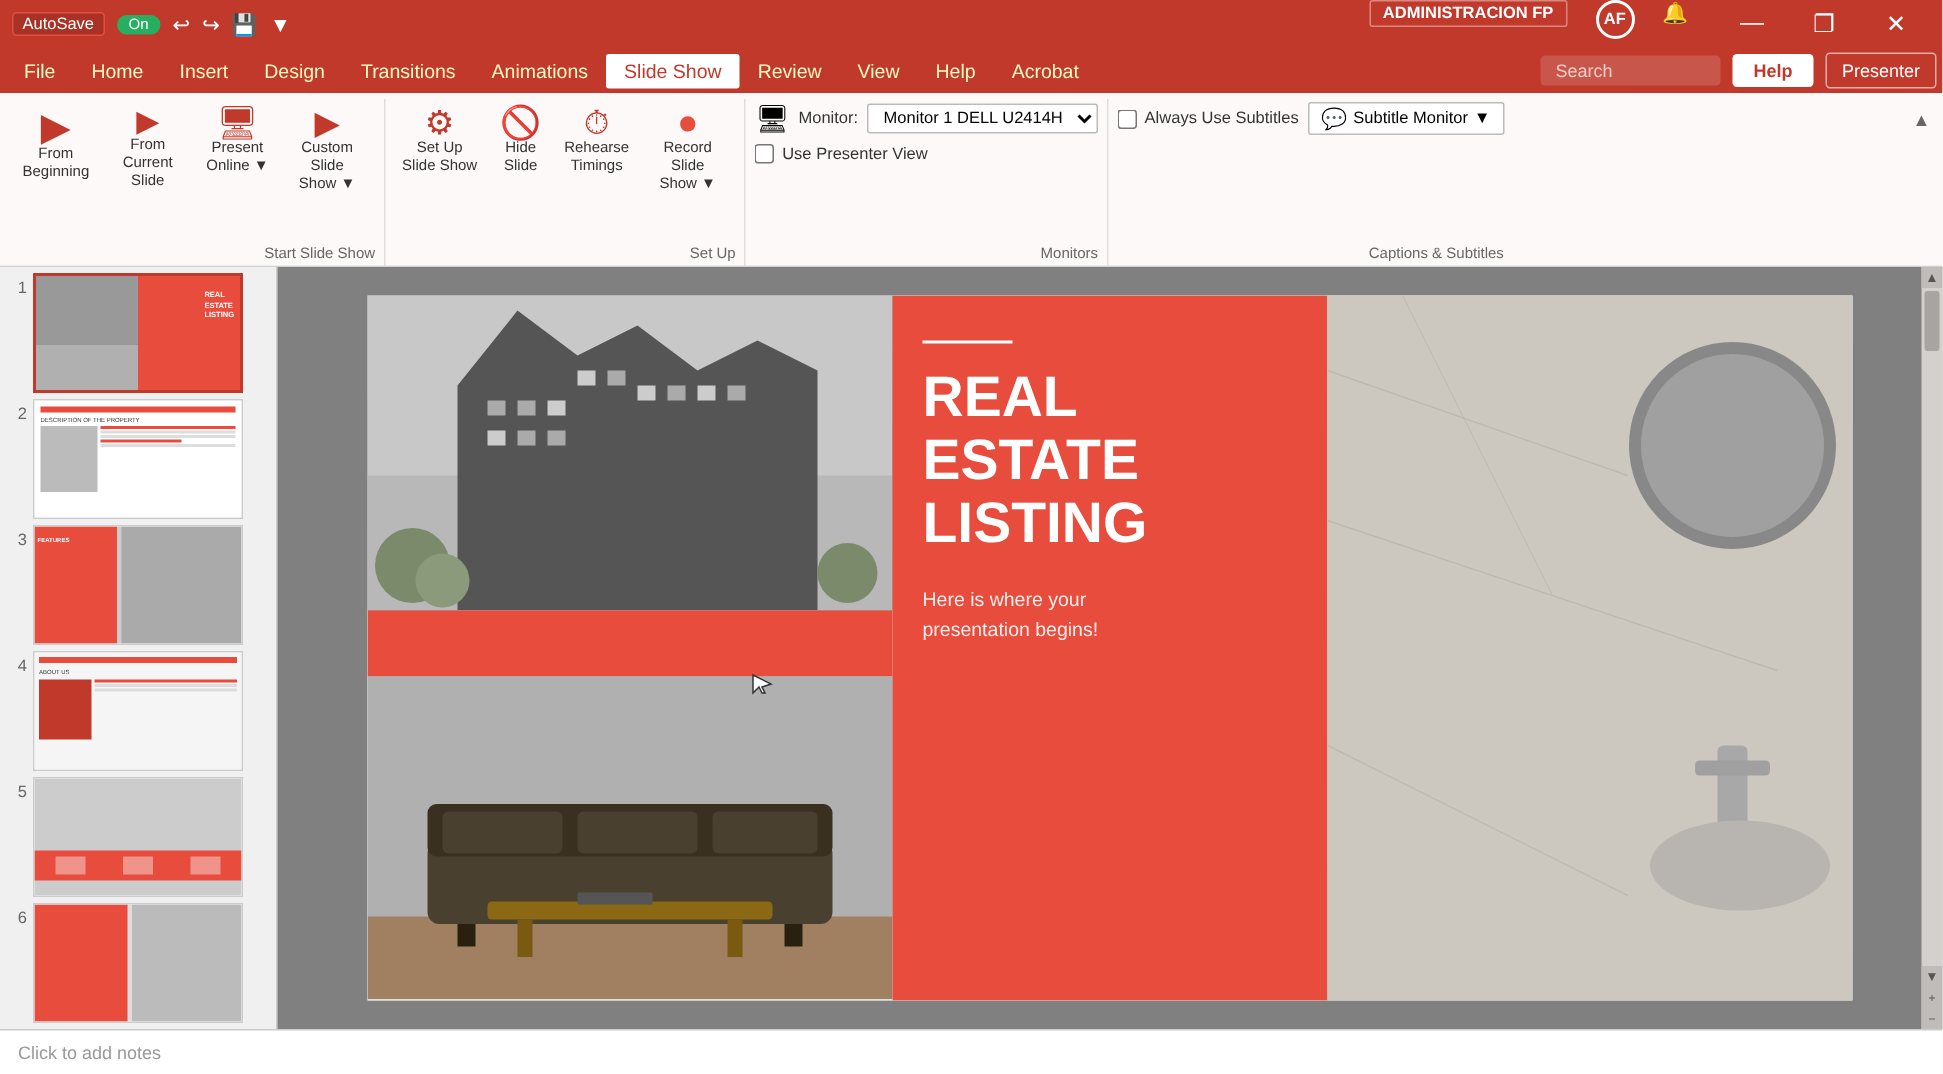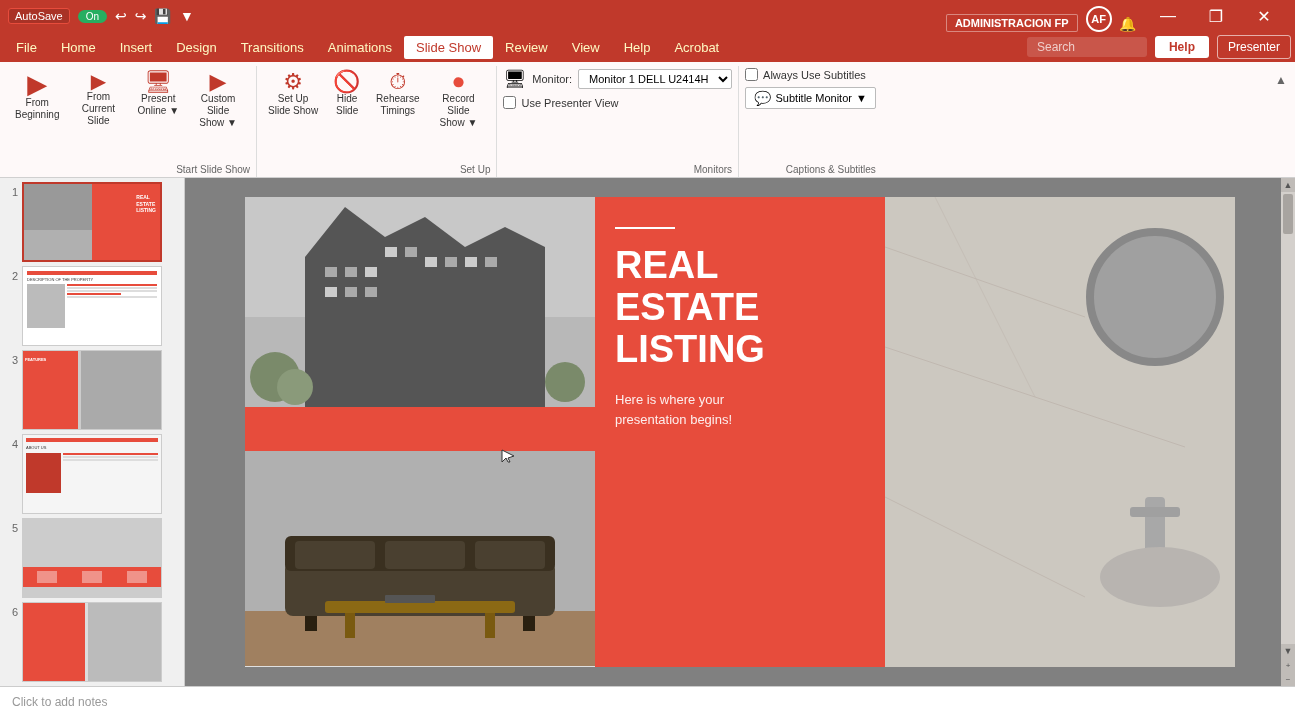--- a/index.html
+++ b/index.html
@@ -10,21 +10,21 @@
       height: 32px;
       background: #c0392b;
       display: flex;
       align-items: center;
       justify-content: space-between;
       padding: 0 8px;
       color: white;
     }
     #title-bar .left { display: flex; align-items: center; gap: 8px; font-size: 12px; }
     #title-bar .center { font-size: 13px; flex: 1; text-align: center; }
-    #title-bar .right { display: flex; align-items: flex-end; gap: 8px; font-size: 12px; }
+    #title-bar .right { display: flex; align-items: flex-start; gap: 19px; font-size: 12px; }
     .autosave-badge { background: #a93226; border: 1px solid #e74c3c; border-radius: 3px; padding: 1px 6px; font-size: 11px; }
     .autosave-on { background: #27ae60; border-radius: 10px; padding: 1px 8px; font-size: 10px; }
     .winctrl { display: flex; gap: 2px; }
     .winctrl span { width: 46px; height: 32px; display: flex; align-items: center; justify-content: center; cursor: pointer; font-size: 16px; }
     .user-badge { background: #c0392b; border: 1px solid rgba(255,255,255,0.4); padding: 2px 8px; font-size: 11px; font-weight: bold; border-radius: 2px; }
 
     
     #menu-bar {
       height: 30px;
       background: #c0392b;
@@ -311,21 +311,21 @@
             <input type="checkbox" style="">
             <span>Use Presenter View</span>
           </label>
         </div>
       </div>
       <div class="rg-name">Monitors</div>
     </div>
 
     <div class="rg" style="border-right:none;">
       <div class="rg-top">
-        <div style="display:flex;flex-direction:column;gap:6px;justify-content:center;">
+        <div style="display:flex;flex-direction:row;gap:6px;justify-content:center;">
           <label class="check-item">
             <input type="checkbox" style="">
             <span>Always Use Subtitles</span>
           </label>
           <button class="cap-btn">
             <span style="font-size:14px;">💬</span>
             <span>Subtitle Monitor</span>
             <span>▼</span>
           </button>
         </div>

